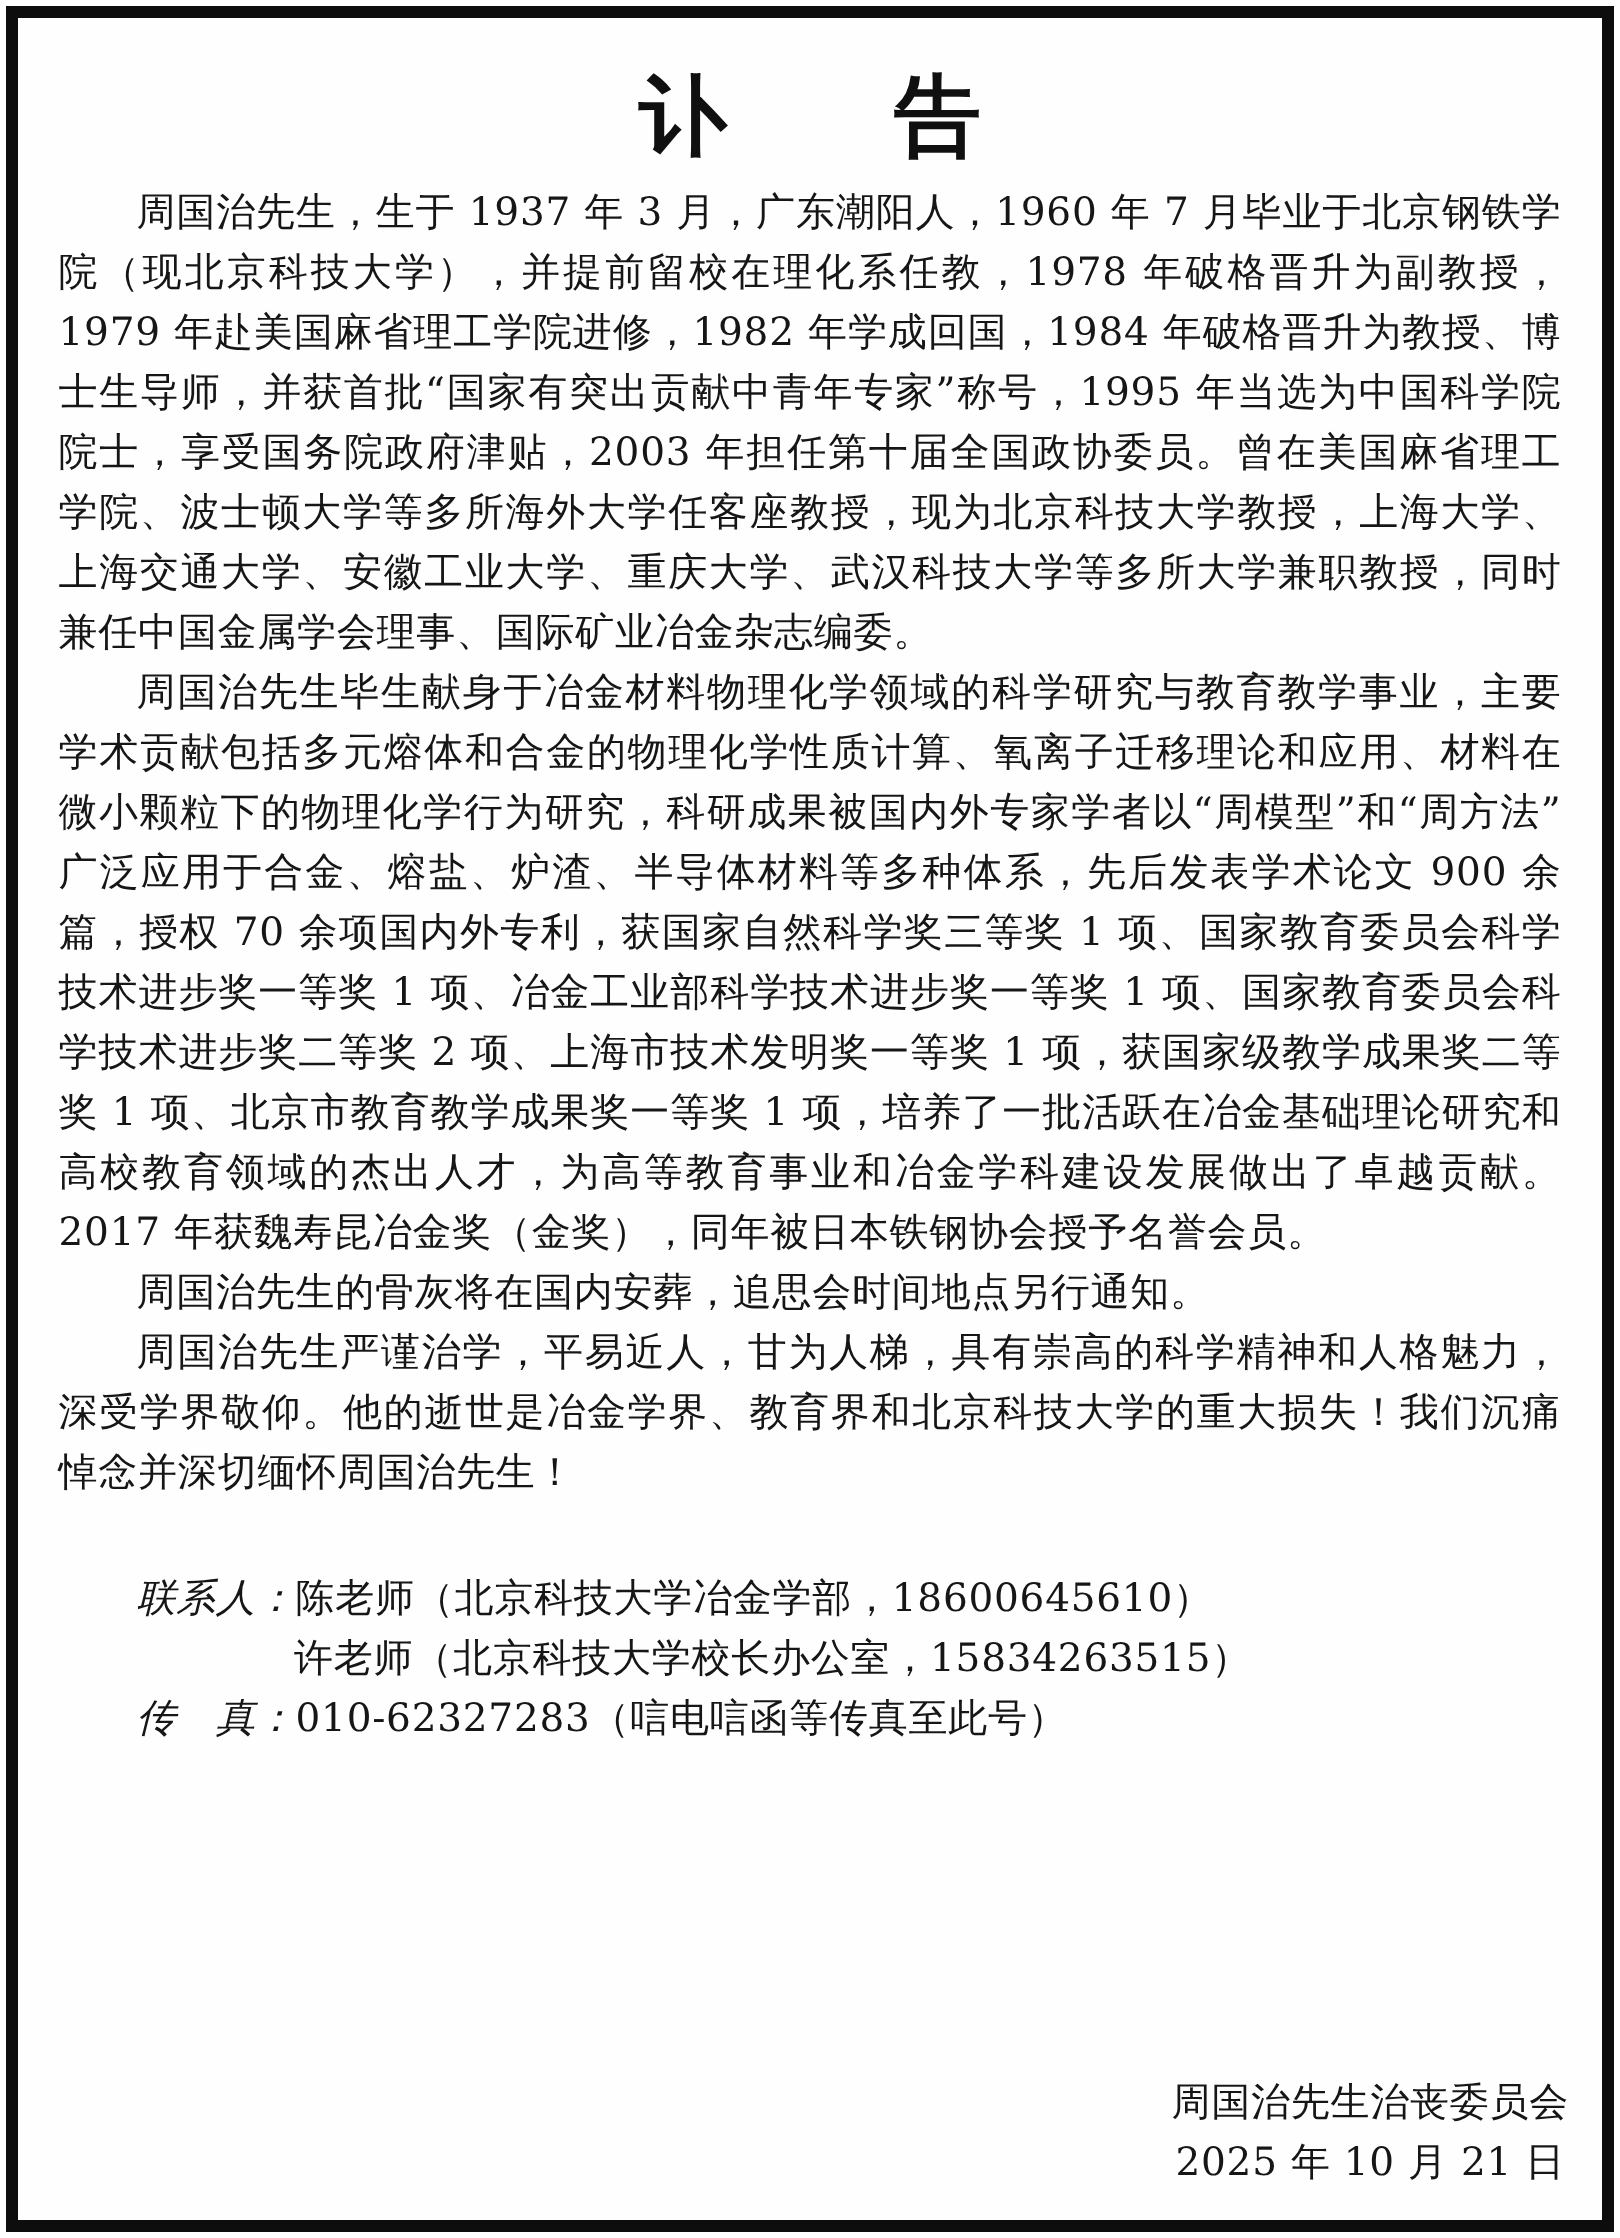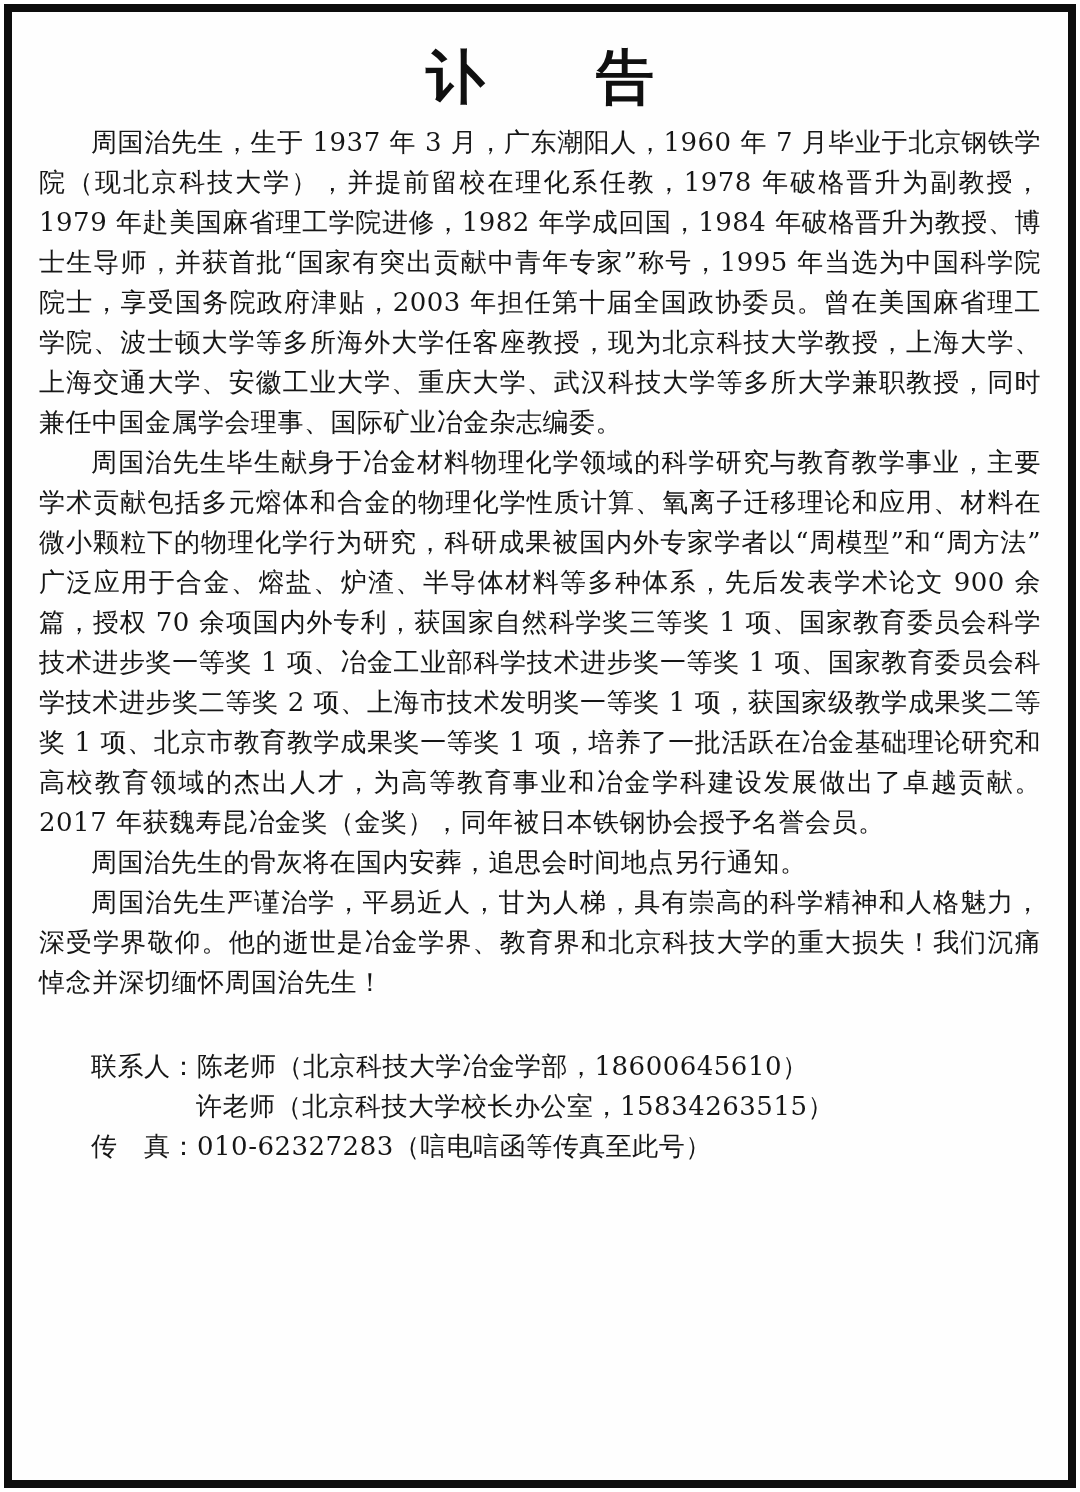--- a/index.html
+++ b/index.html
@@ -56,20 +56,21 @@
   }
   .contact-row {
     padding-left: 52px;
     white-space: nowrap;
   }
   .contact-row.cont {
     padding-left: 157px;
   }
   .contact-row .label {
     display: inline-block;
+    font-style: italic;
   }
   .signature {
     position: absolute;
     right: 22px;
     bottom: 18px;
     text-align: center;
     font-size: 26px;
     line-height: 40px;
     letter-spacing: 0.5px;
   }
@@ -100,16 +101,20 @@
           <span class="label">联系人：</span><span>陈老师（北京科技大学冶金学部，18600645610）</span>
         </div>
         <div class="contact-row cont">
           <span>许老师（北京科技大学校长办公室，15834263515）</span>
         </div>
         <div class="contact-row">
           <span class="label">传　真：</span><span>010-62327283（唁电唁函等传真至此号）</span>
         </div>
       </div>
 
+      <div class="signature">
+        <div class="committee">周国治先生治丧委员会</div>
+        <div class="date">2025 年 10 月 21 日</div>
+      </div>
 
     </div>
   </div>
 </div>
 
 </body></html>

